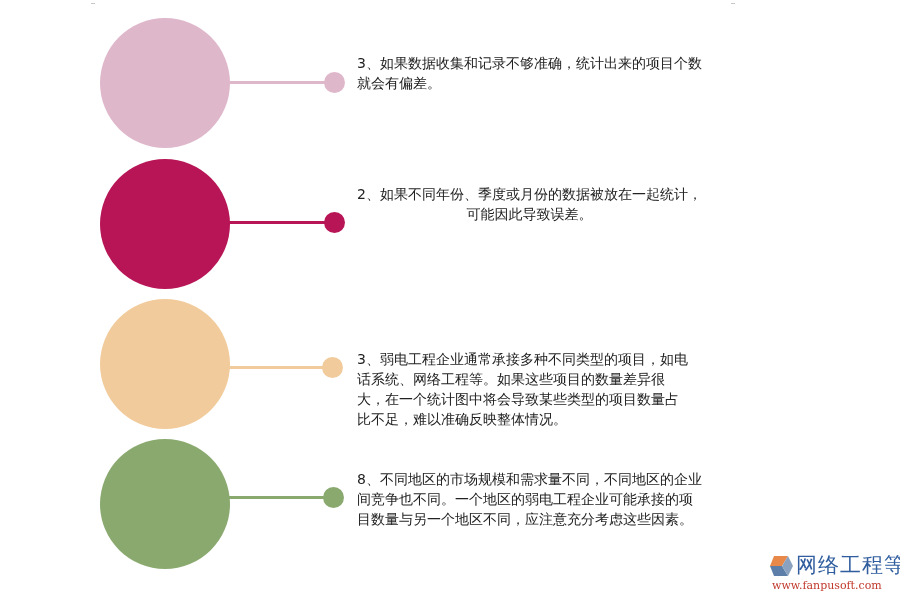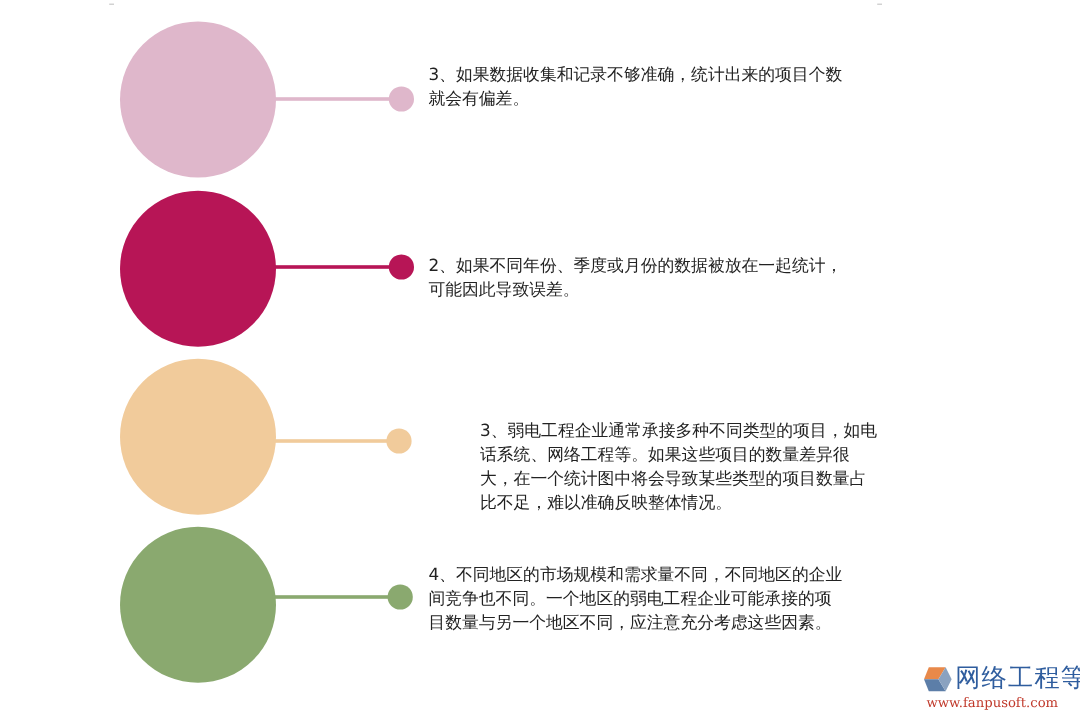--- a/index.html
+++ b/index.html
@@ -28,31 +28,31 @@
 <div class="corner-mark" style="left:731px;"></div>
 
 <div class="big-circle" style="left:100px; top:18px; background:#dfb7cb;"></div>
 <div class="connector" style="left:228px; top:81px; width:100px; background:#dfb7cb;"></div>
 <div class="dot" style="left:324px; top:72px; background:#dfb7cb;"></div>
 <div class="item-text" style="top:53px;">3、如果数据收集和记录不够准确，统计出来的项目个数就会有偏差。</div>
 
 <div class="big-circle" style="left:100px; top:159px; background:#b71556;"></div>
 <div class="connector" style="left:228px; top:221px; width:100px; background:#b71556;"></div>
 <div class="dot" style="left:324px; top:212px; background:#b71556;"></div>
-<div class="item-text" style="top:212px;">2、如果不同年份、季度或月份的数据被放在一起统计，可能因此导致误差。</div>
+<div class="item-text" style="top:184px;text-align:center;">2、如果不同年份、季度或月份的数据被放在一起统计，可能因此导致误差。</div>
 
 <div class="big-circle" style="left:100px; top:299px; background:#f1cb9b;"></div>
 <div class="connector" style="left:228px; top:366px; width:98px; background:#f1cb9b;"></div>
 <div class="dot" style="left:322px; top:357px; background:#f1cb9b;"></div>
-<div class="item-text" style="top:349px; width:335px;margin-left:43px;">3、弱电工程企业通常承接多种不同类型的项目，如电话系统、网络工程等。如果这些项目的数量差异很大，在一个统计图中将会导致某些类型的项目数量占比不足，难以准确反映整体情况。</div>
+<div class="item-text" style="top:349px; width:335px;">3、弱电工程企业通常承接多种不同类型的项目，如电话系统、网络工程等。如果这些项目的数量差异很大，在一个统计图中将会导致某些类型的项目数量占比不足，难以准确反映整体情况。</div>
 
 <div class="big-circle" style="left:100px; top:439px; background:#8aa96f;"></div>
 <div class="connector" style="left:227px; top:496px; width:100px; background:#8aa96f;"></div>
 <div class="dot" style="left:323px; top:487px; background:#8aa96f;"></div>
-<div class="item-text" style="top:469px;">4、不同地区的市场规模和需求量不同，不同地区的企业间竞争也不同。一个地区的弱电工程企业可能承接的项目数量与另一个地区不同，应注意充分考虑这些因素。</div>
+<div class="item-text" style="top:469px;">8、不同地区的市场规模和需求量不同，不同地区的企业间竞争也不同。一个地区的弱电工程企业可能承接的项目数量与另一个地区不同，应注意充分考虑这些因素。</div>
 
 <div class="logo">
   <svg class="logo-mark" viewBox="0 0 26 22">
     <polygon points="6,1 20,1 14,11 2,11" fill="#e8894a"></polygon>
     <polygon points="2,11 14,11 20,21 6,21" fill="#5c7ea8"></polygon>
     <polygon points="20,1 25,11 20,21 14,11" fill="#8aa2c0"></polygon>
   </svg>
   <span class="logo-name">网络工程等</span>
   <span class="logo-url">www.fanpusoft.com</span>
 </div>

